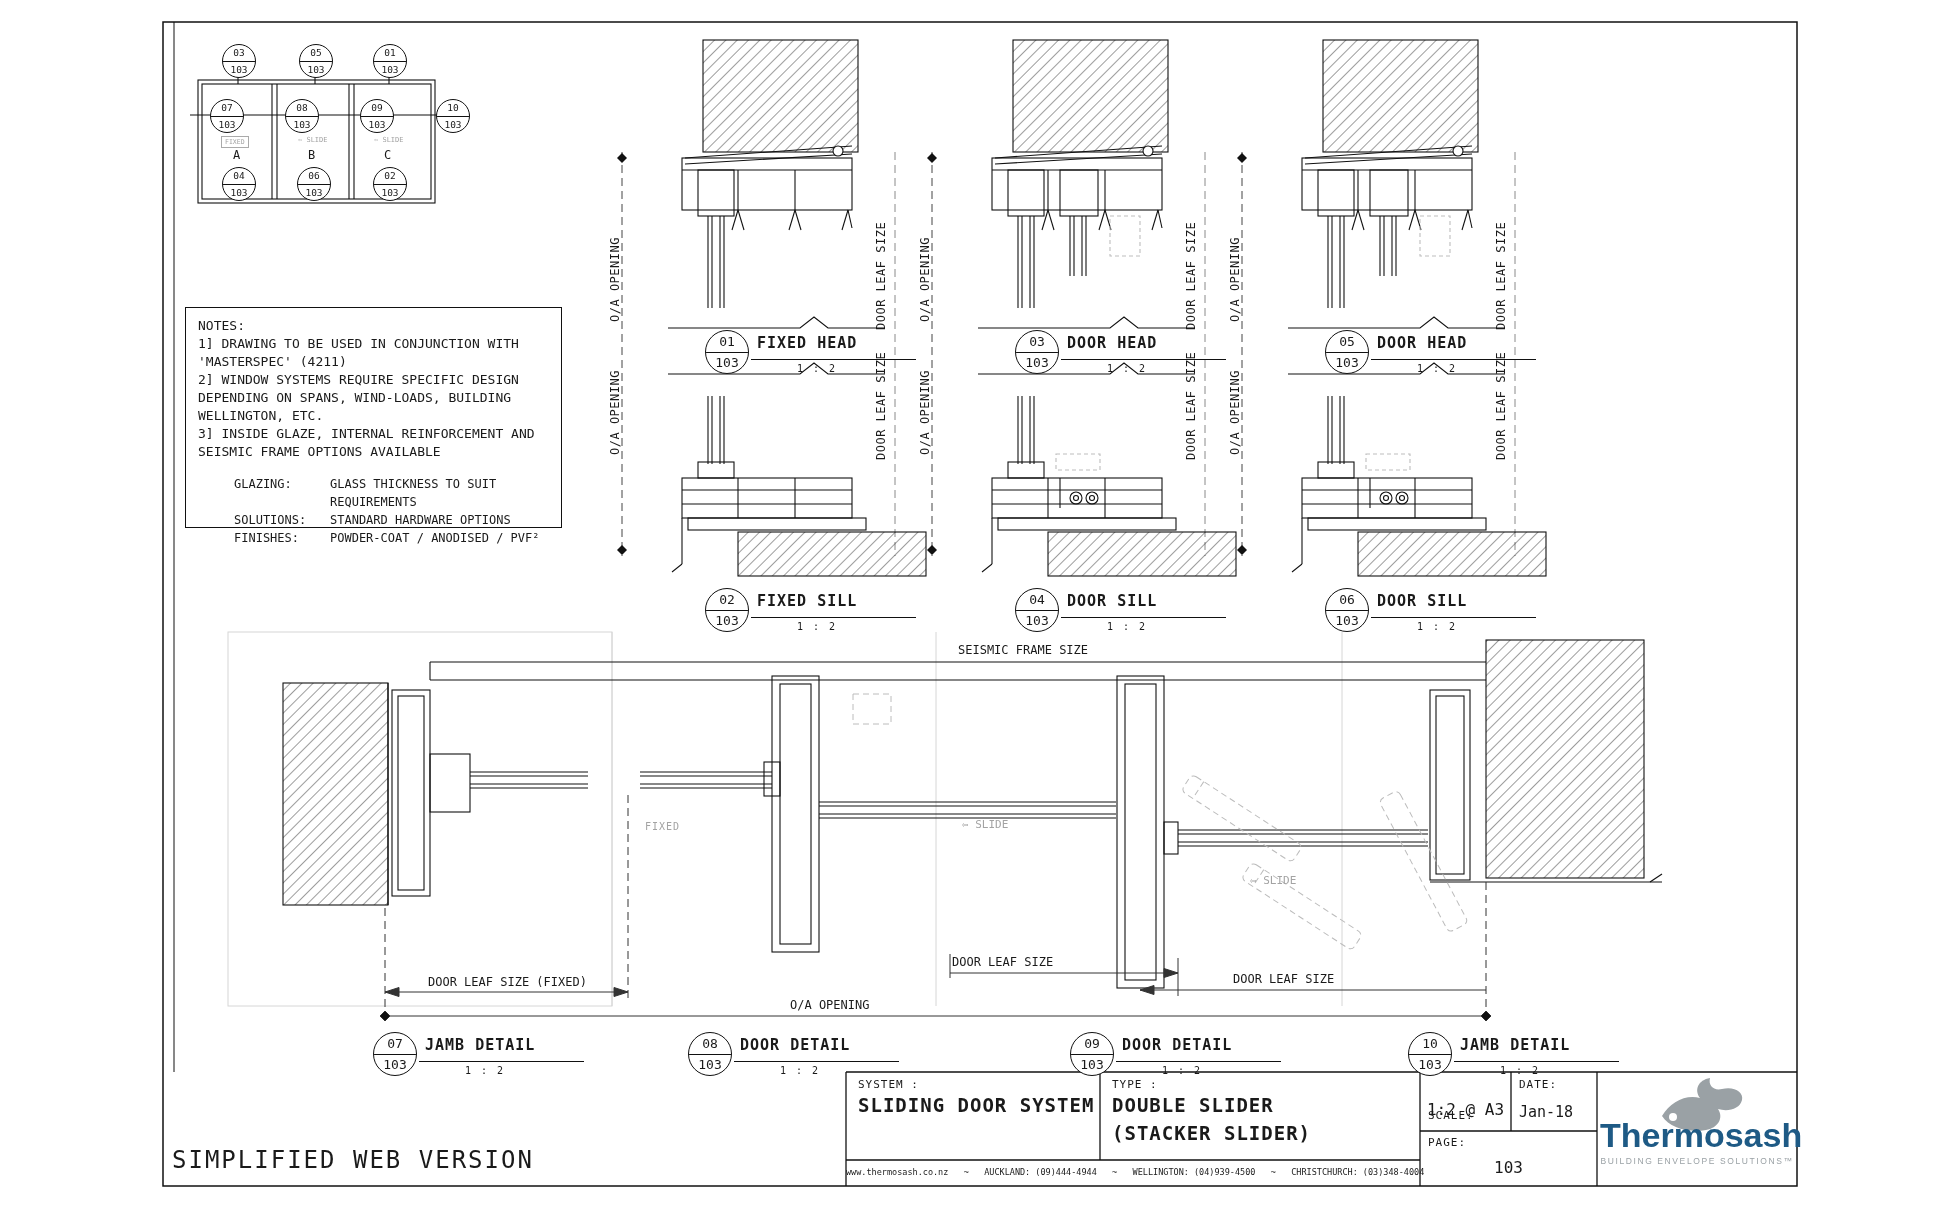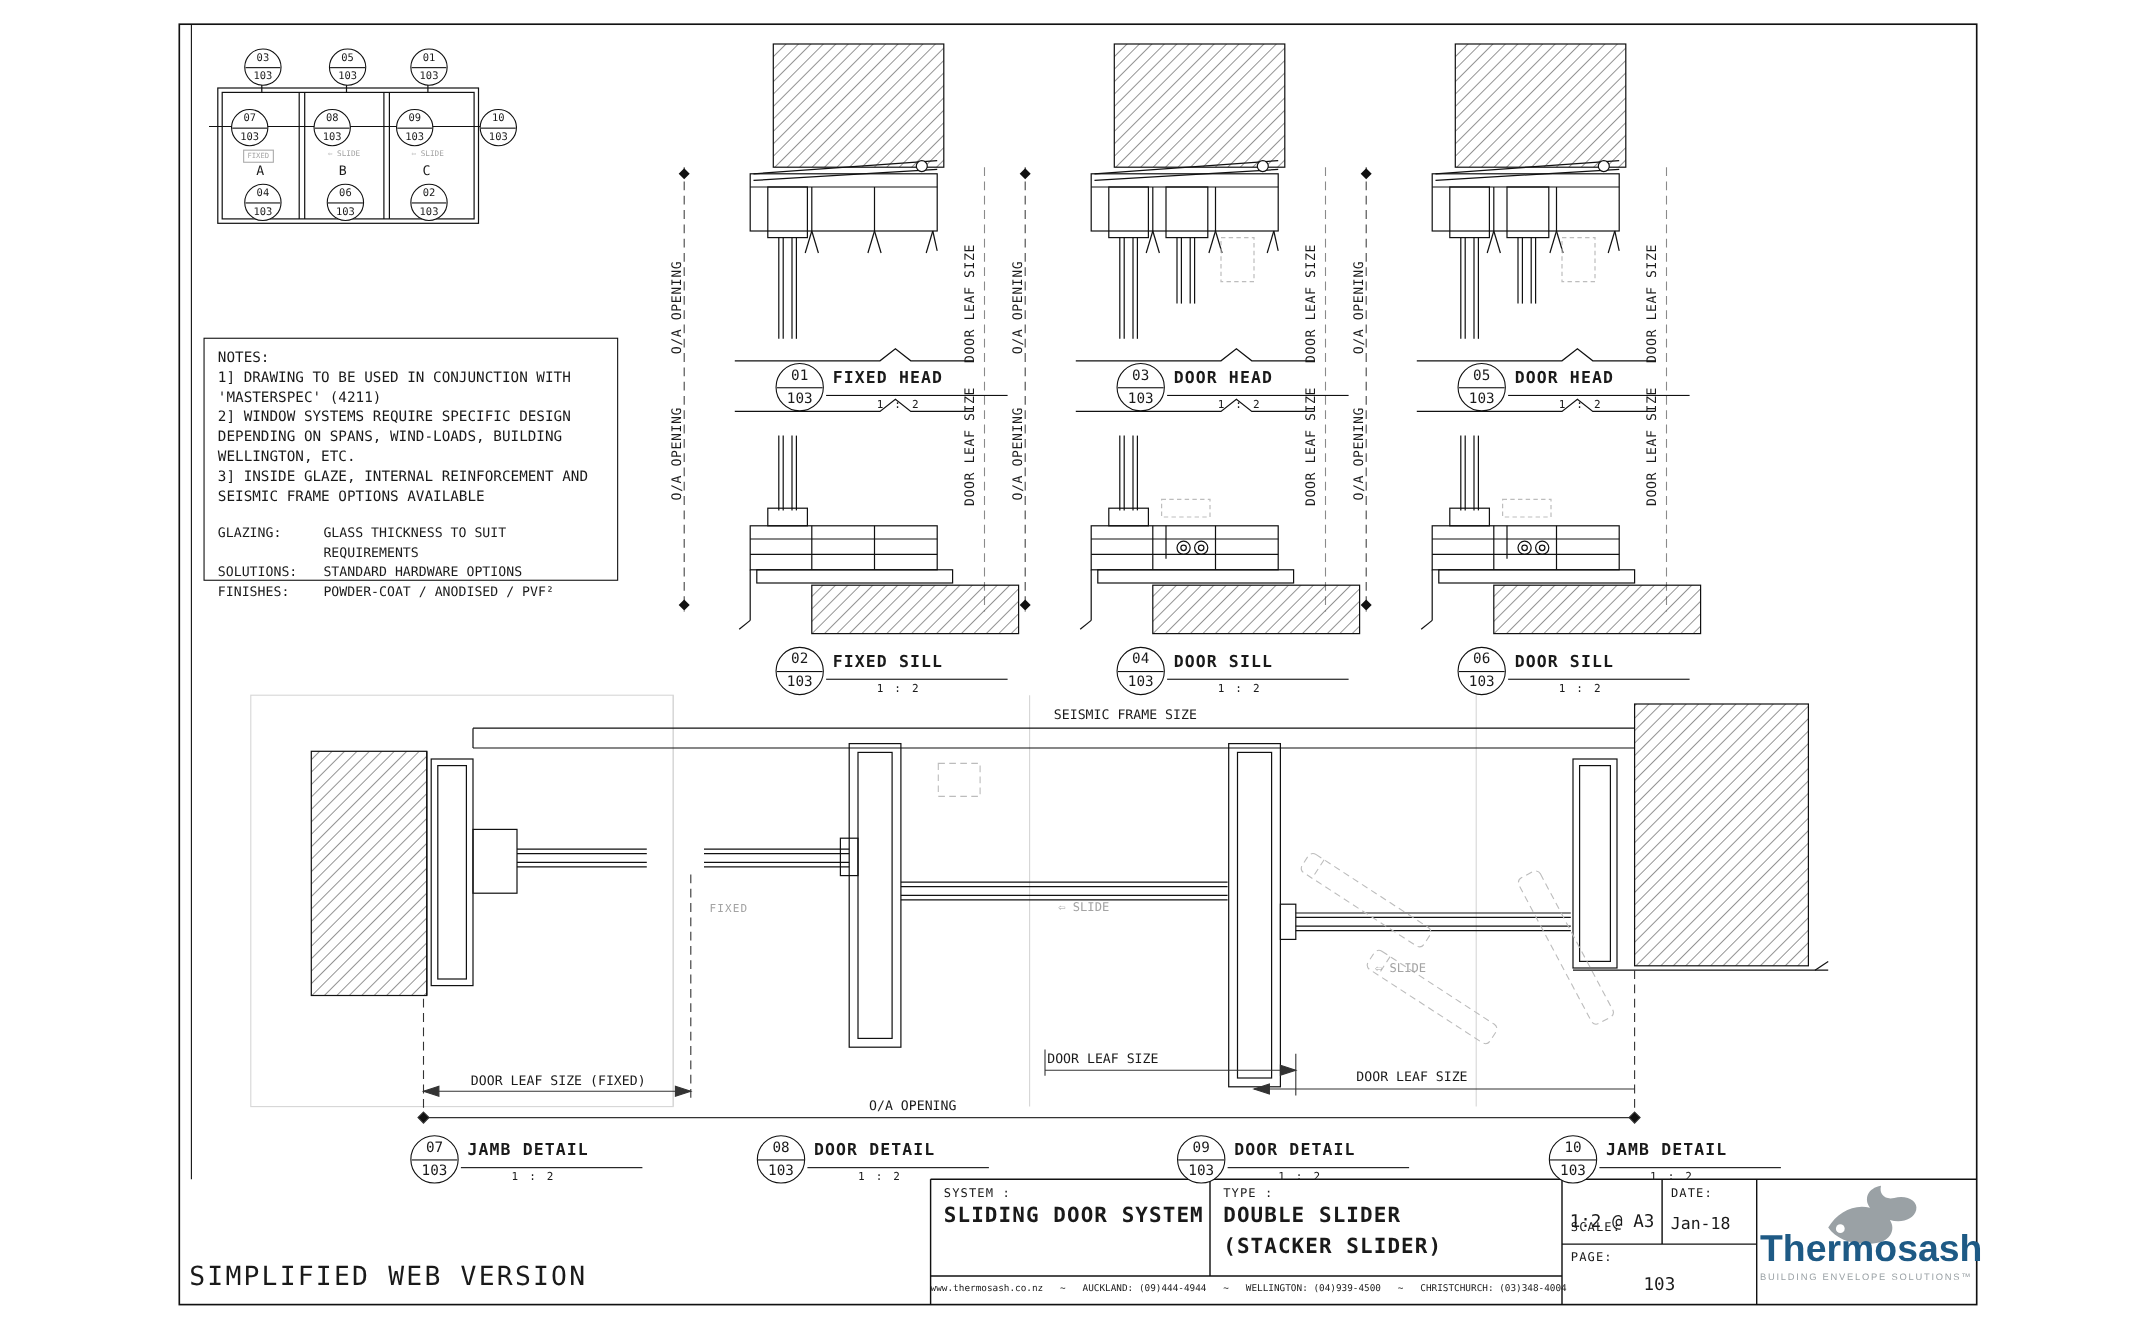--- a/index.html
+++ b/index.html
@@ -22,21 +22,21 @@
                 font-size:13px;line-height:1;overflow:hidden;}
   .dlabel .circ .half{flex:1;display:flex;align-items:center;justify-content:center;}
   .dlabel .circ .half.top{border-bottom:1.3px solid #111;}
   .dlabel .ttl{position:absolute;left:52px;top:4px;font-size:15px;letter-spacing:1px;font-weight:bold;}
   .dlabel .rule{position:absolute;left:46px;top:29px;width:165px;border-top:1.3px solid #111;}
   .dlabel .scl{position:absolute;left:92px;top:33px;font-size:10px;letter-spacing:2px;}
   .graytag{color:#a3a3a3;}
   .notes{position:absolute;left:185px;top:307px;width:377px;height:221px;border:1.6px solid #111;
          box-sizing:border-box;padding:9px 12px;font-size:13px;line-height:18px;}
   .notes .spec{display:flex;}
-  .notes .spec .k{width:96px;flex:none;}
+  .notes .spec .k{width:96px;flex:none;margin-left:36px;}
   .tb-label{font-size:11px;letter-spacing:1px;}
   .tb-big{font-size:19px;letter-spacing:1px;font-weight:bold;}
   .tb-footer{font-size:8.5px;white-space:pre;}
   .logo-word{font-family:"Liberation Sans",sans-serif;font-weight:bold;font-size:34px;}
   .logo-tag{font-family:"Liberation Sans",sans-serif;font-size:8.5px;letter-spacing:1.6px;}
   .watermark{font-size:24px;letter-spacing:2px;}
 </style>
 </head>
 <body>
 
@@ -443,17 +443,17 @@
   <div class="t tb-big" style="left:1112px;top:1094px">DOUBLE SLIDER</div>
   <div class="t tb-big" style="left:1112px;top:1122px">(STACKER SLIDER)</div>
   <div class="t tb-label" style="left:1428px;top:1109px">SCALE:</div>
   <div class="t" style="left:1420px;top:1100px;width:91px;text-align:center;font-size:16px">1:2 @ A3</div>
   <div class="t tb-label" style="left:1519px;top:1078px">DATE:</div>
   <div class="t" style="left:1511px;top:1103px;width:70px;text-align:center;font-size:15px">Jan-18</div>
   <div class="t tb-label" style="left:1428px;top:1136px">PAGE:</div>
   <div class="t" style="left:1420px;top:1158px;width:177px;text-align:center;font-size:16px">103</div>
   <div class="t tb-footer" style="left:846px;top:1167px;width:574px;text-align:center">www.thermosash.co.nz   ~   AUCKLAND: (09)444-4944   ~   WELLINGTON: (04)939-4500   ~   CHRISTCHURCH: (03)348-4004</div>
   <div class="t logo-word" style="left:1600px;top:1116px;width:194px;text-align:center;color:#1e5a85">Thermosash</div>
-  <div class="t logo-tag" style="left:1600px;top:1156px;width:194px;text-align:left;color:#9aa1a5">BUILDING ENVELOPE SOLUTIONS™</div>
+  <div class="t logo-tag" style="left:1600px;top:1156px;width:194px;text-align:center;color:#9aa1a5">BUILDING ENVELOPE SOLUTIONS™</div>
 
   <div class="t watermark" style="left:172px;top:1146px">SIMPLIFIED WEB VERSION</div>
 
 </div>
 
 </body></html>

